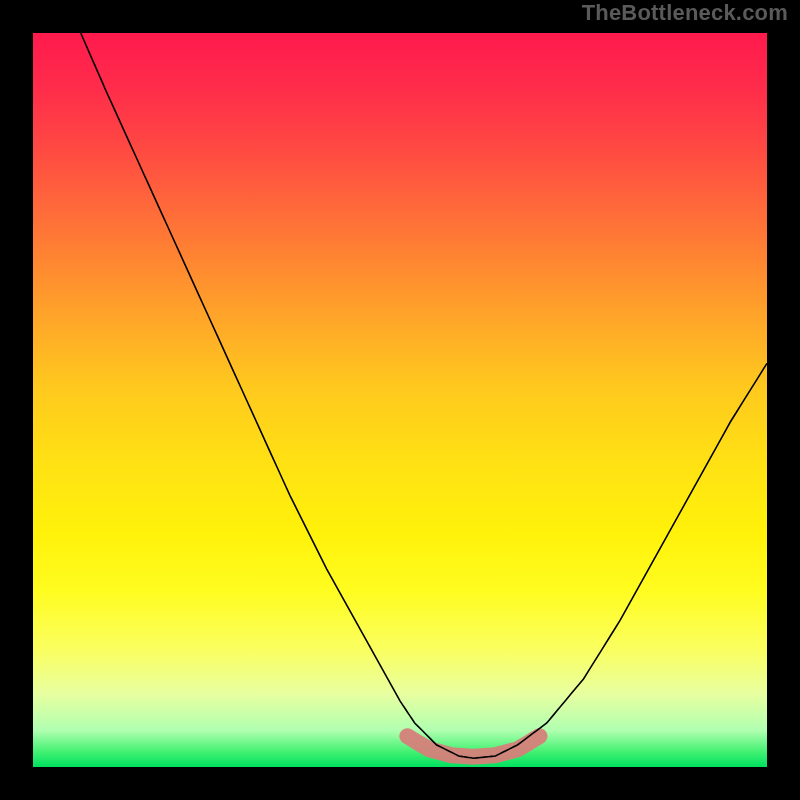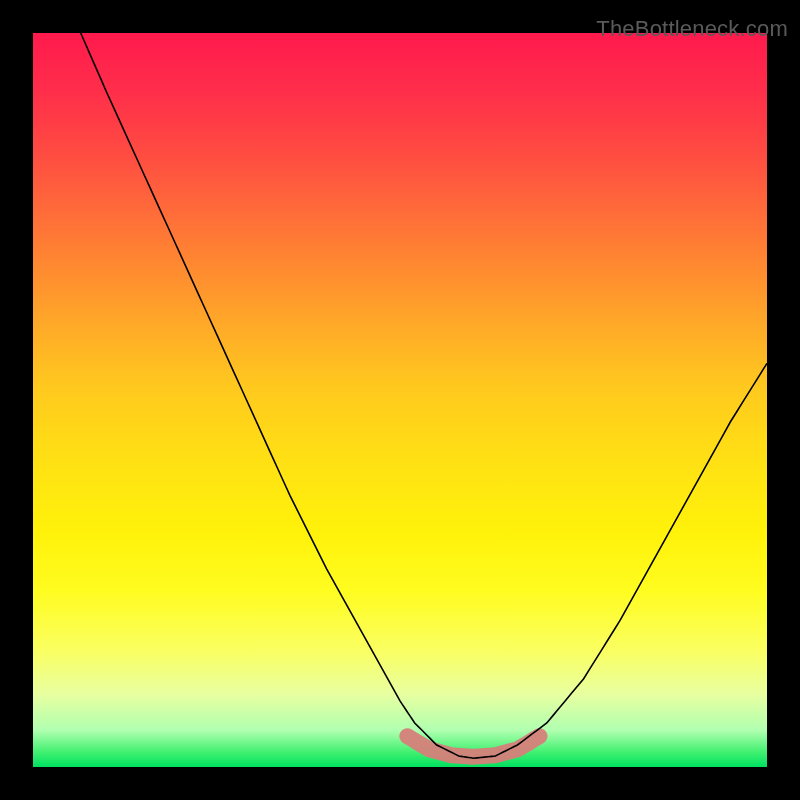--- a/index.html
+++ b/index.html
@@ -6,25 +6,25 @@
   body {
     width: 800px;
     height: 800px;
     background: #000;
     position: relative;
     font-family: Arial, sans-serif;
     overflow: hidden;
   }
   .watermark {
     position: absolute;
-    top: 16px;
+    top: 0;
     right: 12px;
     color: #5a5a5a;
     font-size: 22px;
-    font-weight: 400;
+    font-weight: 700;
     z-index: 10;
     letter-spacing: 0.2px;
   }
   .plot-area {
     position: absolute;
     left: 33px;
     top: 33px;
     width: 734px;
     height: 734px;
     overflow: hidden;

